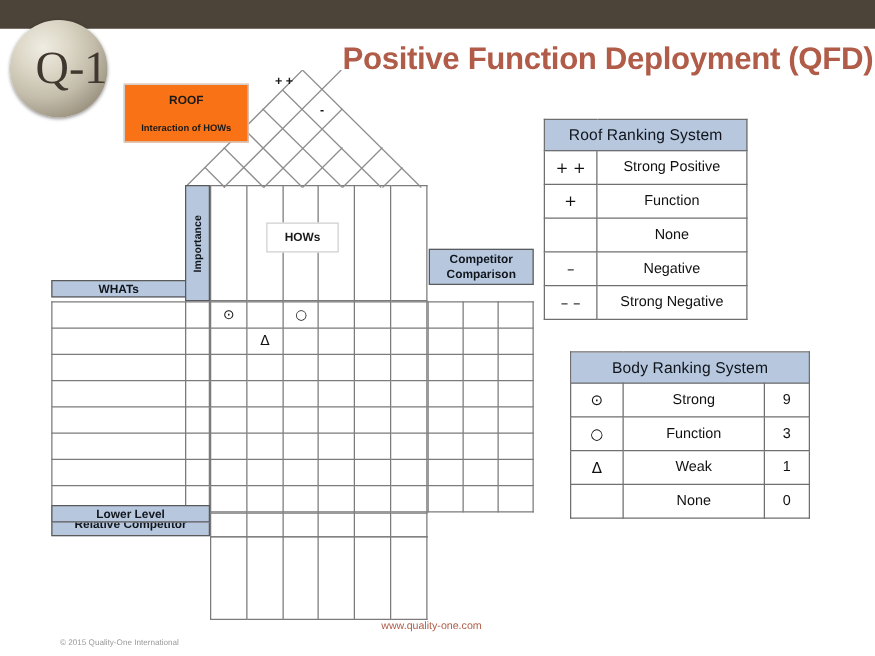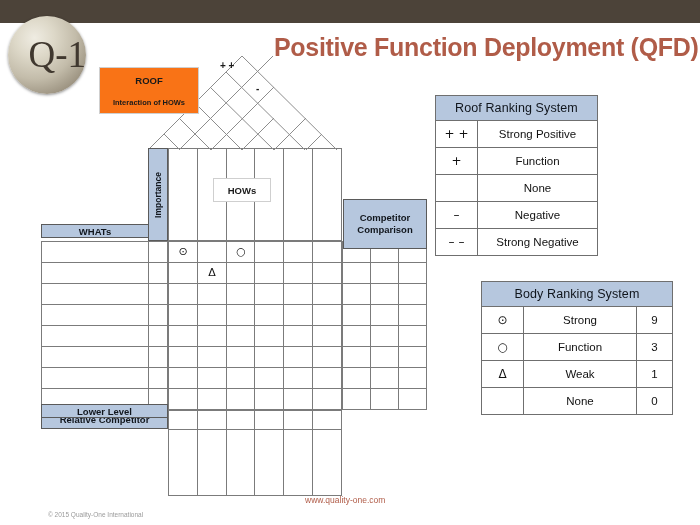--- a/index.html
+++ b/index.html
@@ -166,21 +166,21 @@
 <div id="importance-hdr">
   <span>Importance</span>
 </div>
 
 <div id="hows-label">HOWs</div>
 
 <div class="hdr-blue" style="left:41px; top:224px; width:108px; height:14px;">
   <span>WHATs</span>
 </div>
 
-<div class="hdr-blue" style="left:343px; top:199px; width:84px; height:50px; line-height:12px; padding:0 10px;">
+<div class="hdr-blue" style="left:343px; top:199px; width:84px; height:29px; line-height:12px; padding:0 10px;">
   <span>Competitor Comparison</span>
 </div>
 
 <table class="gridtable" style="left:41px; top:241px; width:108px; height:168px;">
   <tbody>
       <tr>
         <td style="height:21px"></td>
       </tr>
   <tr>
         <td style="height:21px"></td>
@@ -406,21 +406,21 @@
     <td class="sy">–</td>
     <td class="tx">Negative</td>
   </tr>
   <tr>
     <td class="sy">– –</td>
     <td class="tx">Strong Negative</td>
   </tr>
 </tbody>
   </table>
 
-<table class="legend" style="left:456px; top:281px; width:192px;margin-left:25px;">
+<table class="legend" style="left:456px; top:281px; width:192px;">
   <tbody>
       <tr>
     <td class="cap" colspan="3">Body Ranking System</td>
   </tr>
   <tr>
     <td class="sy">⊙</td>
     <td class="tx">Strong</td>
     <td class="nm">9</td>
   </tr>
   <tr>

